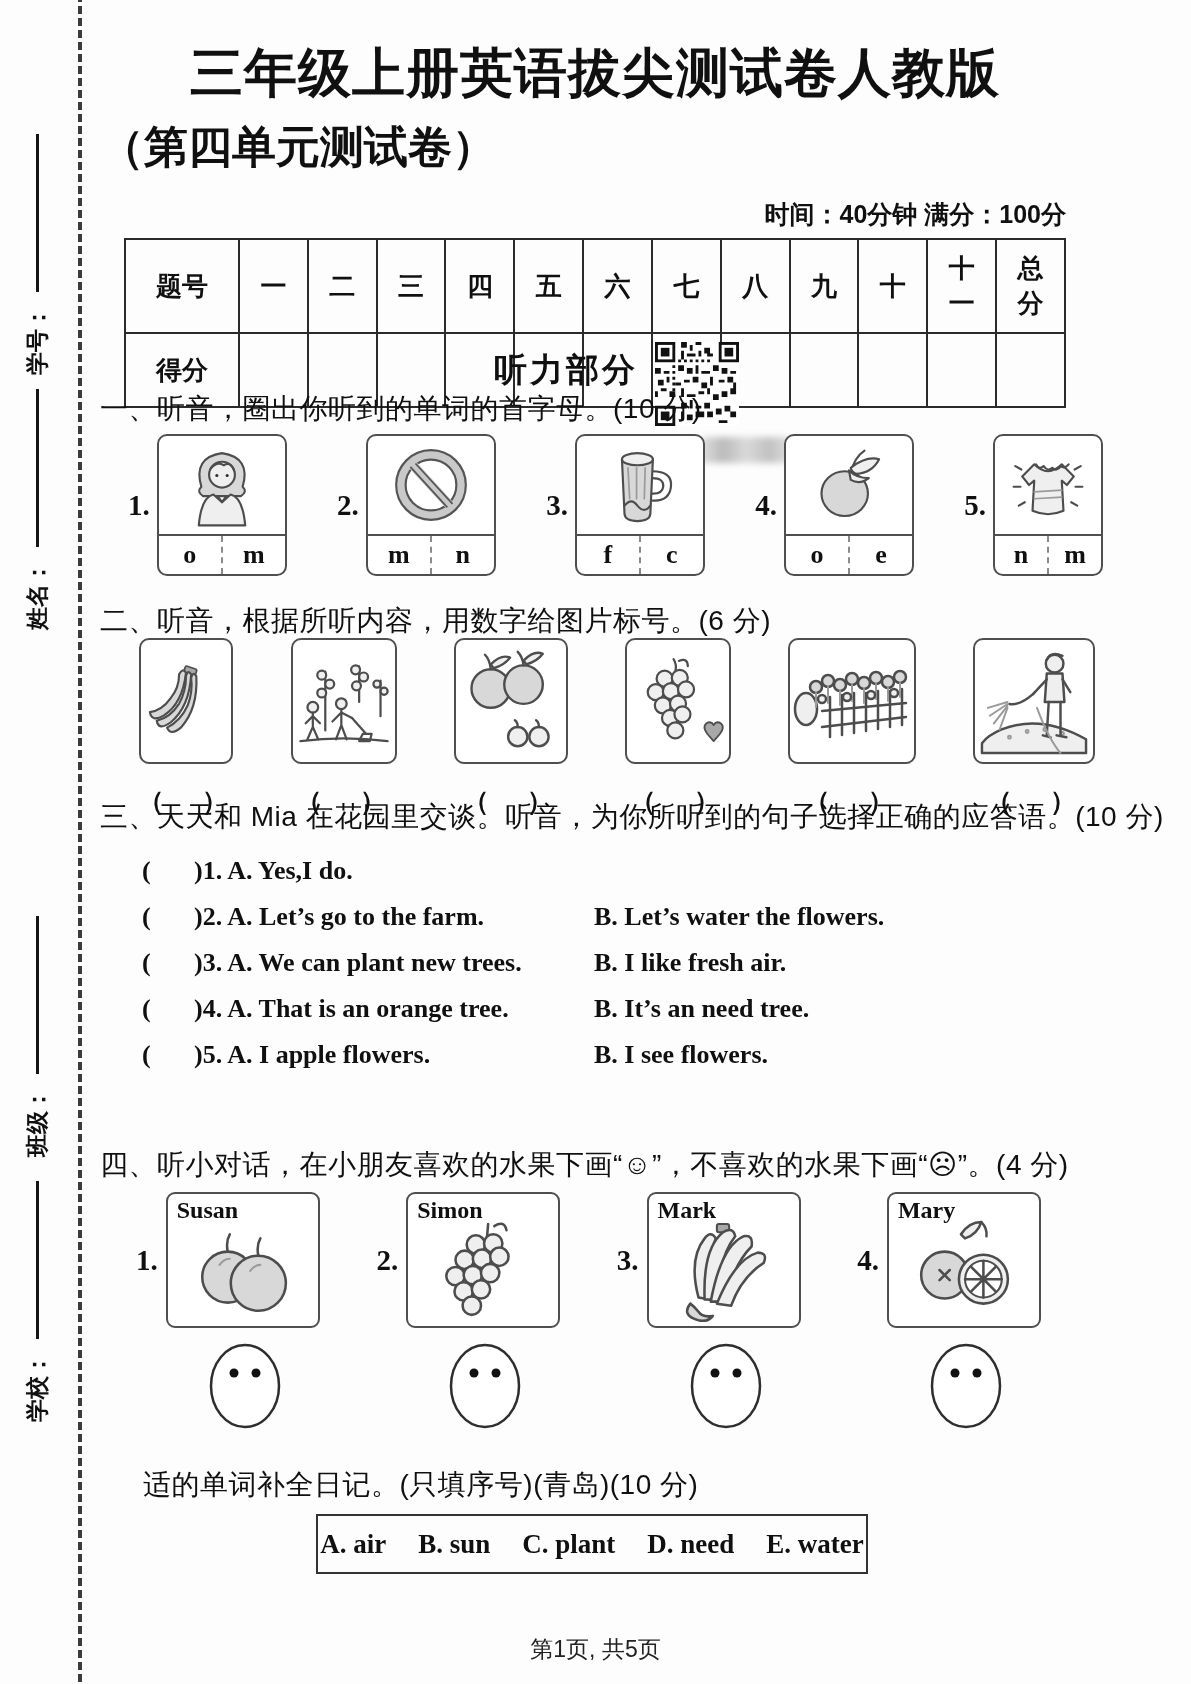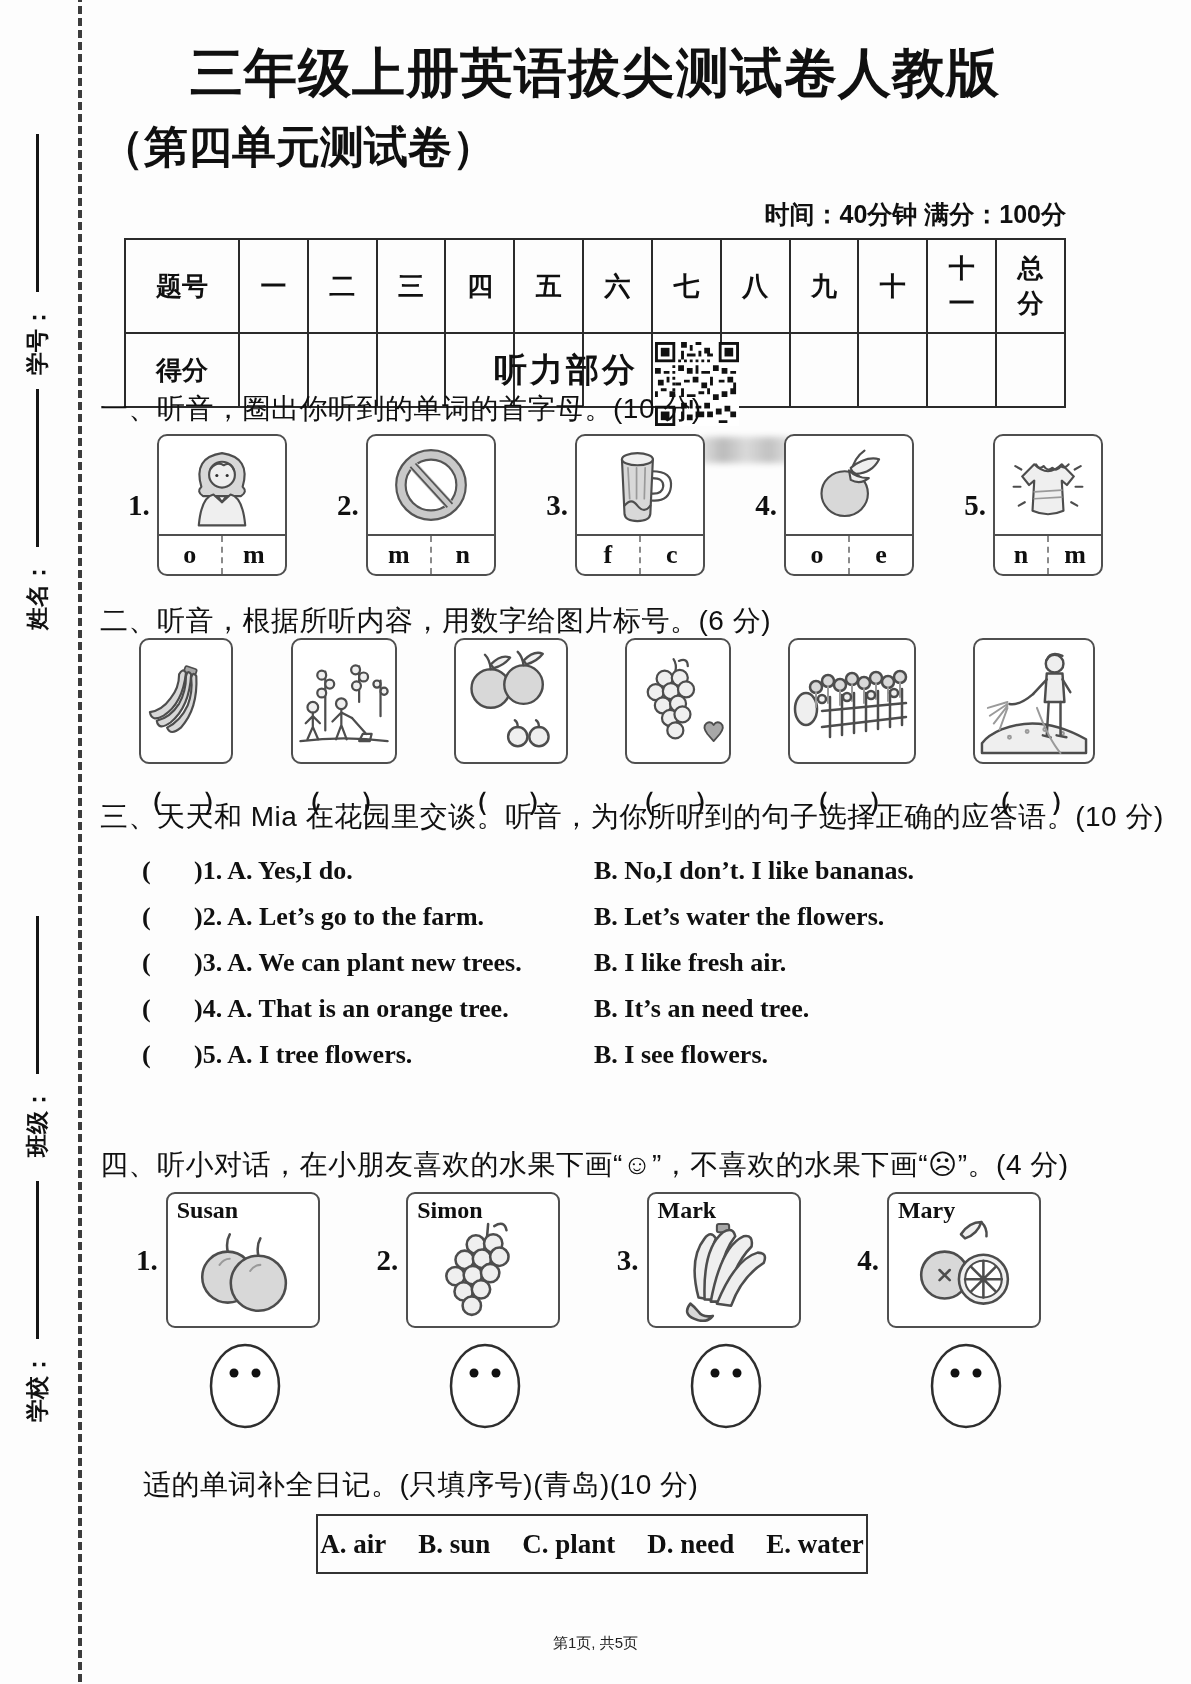--- a/index.html
+++ b/index.html
@@ -55,21 +55,21 @@
   .q4-group{display:flex;flex-direction:column;align-items:center;}
   .q4-inner{display:flex;align-items:center;gap:8px;}
   .q4-card{width:150px;height:132px;border:2.5px solid #4f4f4f;border-radius:9px;background:#fff;position:relative;}
   .q4-name{position:absolute;left:9px;top:3px;font-weight:bold;font-size:24px;}
   .q4-card svg{position:absolute;left:10px;top:26px;width:128px;height:102px;}
   .q4-face{margin-top:14px;margin-left:34px;}
   
   .wordbox{position:absolute;left:316px;top:1514px;width:548px;height:56px;border:2px solid #333;
            display:flex;align-items:center;justify-content:center;gap:32px;
            font-family:"Liberation Serif",serif;font-weight:bold;font-size:27px;}
-  .footer{position:absolute;left:100px;right:100px;top:1634px;text-align:center;font-size:15px;color:#222;}
+  .footer{position:absolute;left:100px;right:100px;top:1634px;text-align:center;font-size:23px;color:#222;}
   
   .ln{stroke:#4d4d4d;stroke-width:2.5;fill:none;stroke-linecap:round;stroke-linejoin:round;}
   .lt{stroke:#9a9a9a;stroke-width:2;fill:none;stroke-linecap:round;}
   .f1{fill:#efefef;stroke:#4d4d4d;stroke-width:2.5;stroke-linejoin:round;}
   .f2{fill:#d8d8d8;stroke:#4d4d4d;stroke-width:2.5;stroke-linejoin:round;}
   .f3{fill:#a8a8a8;stroke:#4d4d4d;stroke-width:2;stroke-linejoin:round;}
   .dot{fill:#2f2f2f;}
 </style>
 </head>
 <body>
@@ -375,40 +375,39 @@
       </div>
       <span class="q2-paren serif">（　）</span>
     </div>
   </div>
 
   <div class="shead" style="top:798px">三、天天和 Mia 在花园里交谈。听音，为你所听到的句子选择正确的应答语。(10 分)</div>
   <div class="q3rows">
     <div class="q3row">
       <span>(</span>
       <span><span>)1. </span><span>A. Yes,I do.</span></span>
-      <span>B. No,I don’t. I like bananas.</span>
     </div>
     <div class="q3row">
       <span>(</span>
       <span><span>)2. </span><span>A. Let’s go to the farm.</span></span>
       <span>B. Let’s water the flowers.</span>
     </div>
     <div class="q3row">
       <span>(</span>
       <span><span>)3. </span><span>A. We can plant new trees.</span></span>
       <span>B. I like fresh air.</span>
     </div>
     <div class="q3row">
       <span>(</span>
       <span><span>)4. </span><span>A. That is an orange tree.</span></span>
       <span>B. It’s an need tree.</span>
     </div>
     <div class="q3row">
       <span>(</span>
-      <span><span>)5. </span><span>A. I tree flowers.</span></span>
+      <span><span>)5. </span><span>A. I apple flowers.</span></span>
       <span>B. I see flowers.</span>
     </div>
   </div>
 
   <div class="shead" style="top:1146px">四、听小对话，在小朋友喜欢的水果下画“☺”，不喜欢的水果下画“☹”。(4 分)</div>
   <div class="q4row">
 
     <div class="q4-group">
       <div class="q4-inner">
         <span class="qnum serif">1.</span>

